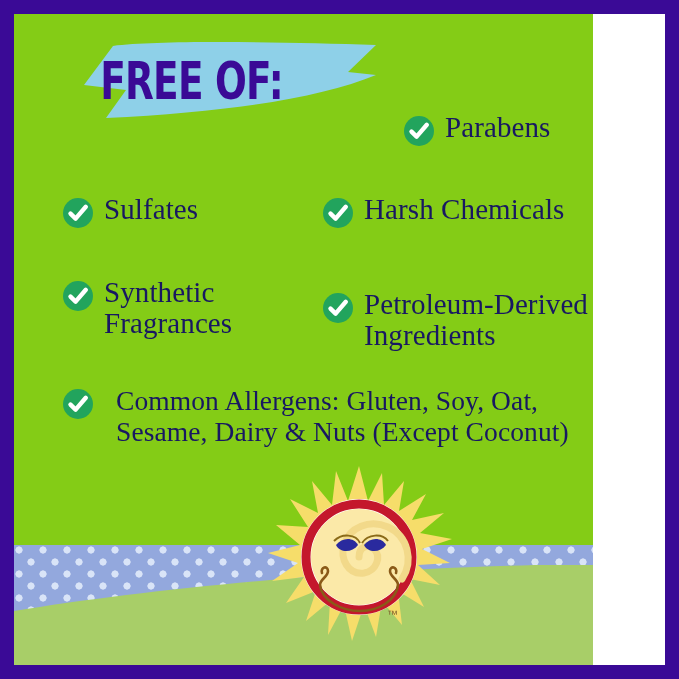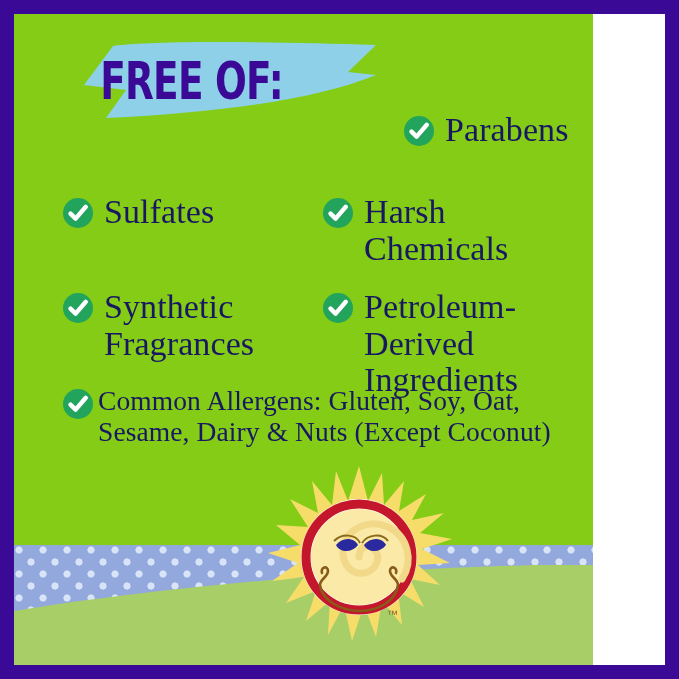--- a/index.html
+++ b/index.html
@@ -79,35 +79,35 @@
   }
   .check {
     flex:0 0 auto;
     width:32px; height:32px;
     margin-top:3px;
   }
   .check svg { display:block; width:32px; height:32px; }
   .label {
     color:#181862;
     font-family:"Liberation Serif", "DejaVu Serif", serif;
-    font-size:34px;
+    font-size:29px;
     line-height:1.08;
     white-space:pre-line;
     letter-spacing:0.1px;
   }
 
   .pos-parabens   { left:389px; top:98px; }
   .pos-sulfates   { left:48px;  top:180px; }
   .pos-harsh      { left:308px; top:180px; }
-  .pos-synthetic  { left:48px;  top:275px; }
+  .pos-synthetic  { left:48px;  top:263px; }
   .pos-petroleum  { left:308px; top:275px;justify-content:flex-end; }
   .pos-allergens  { left:48px;  top:372px; }
   .pos-allergens .label { font-size:27.5px; line-height:1.12; }
   .pos-allergens .check { width:30px; height:30px; margin-top:2px; }
-  .pos-allergens { gap:6px;justify-content:space-between; }
+  .pos-allergens { gap:24px;justify-content:space-between; }
 
   
   .sun {
     position:absolute;
     left:250px; top:447px;
     width:190px; height:190px;
   }
   .sun svg { display:block; width:190px; height:190px; }
   .tm {
     position:absolute;

